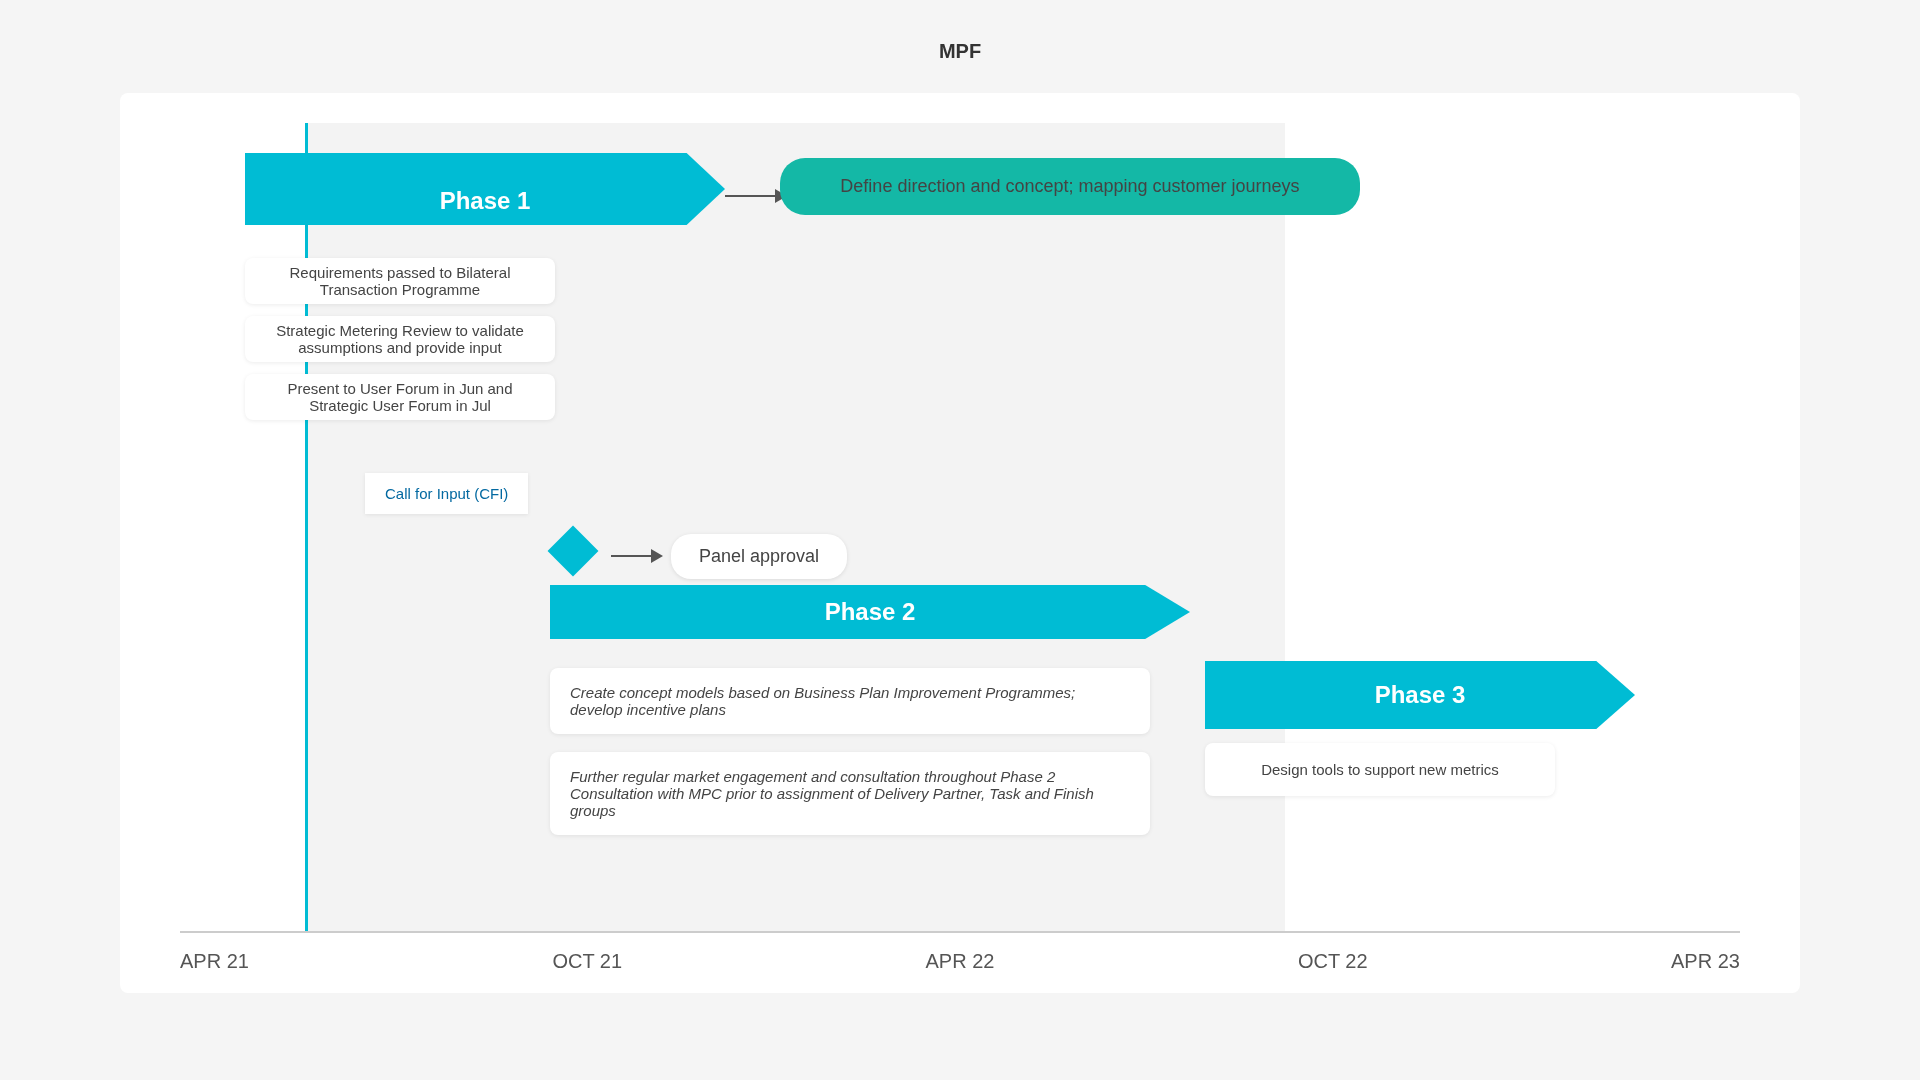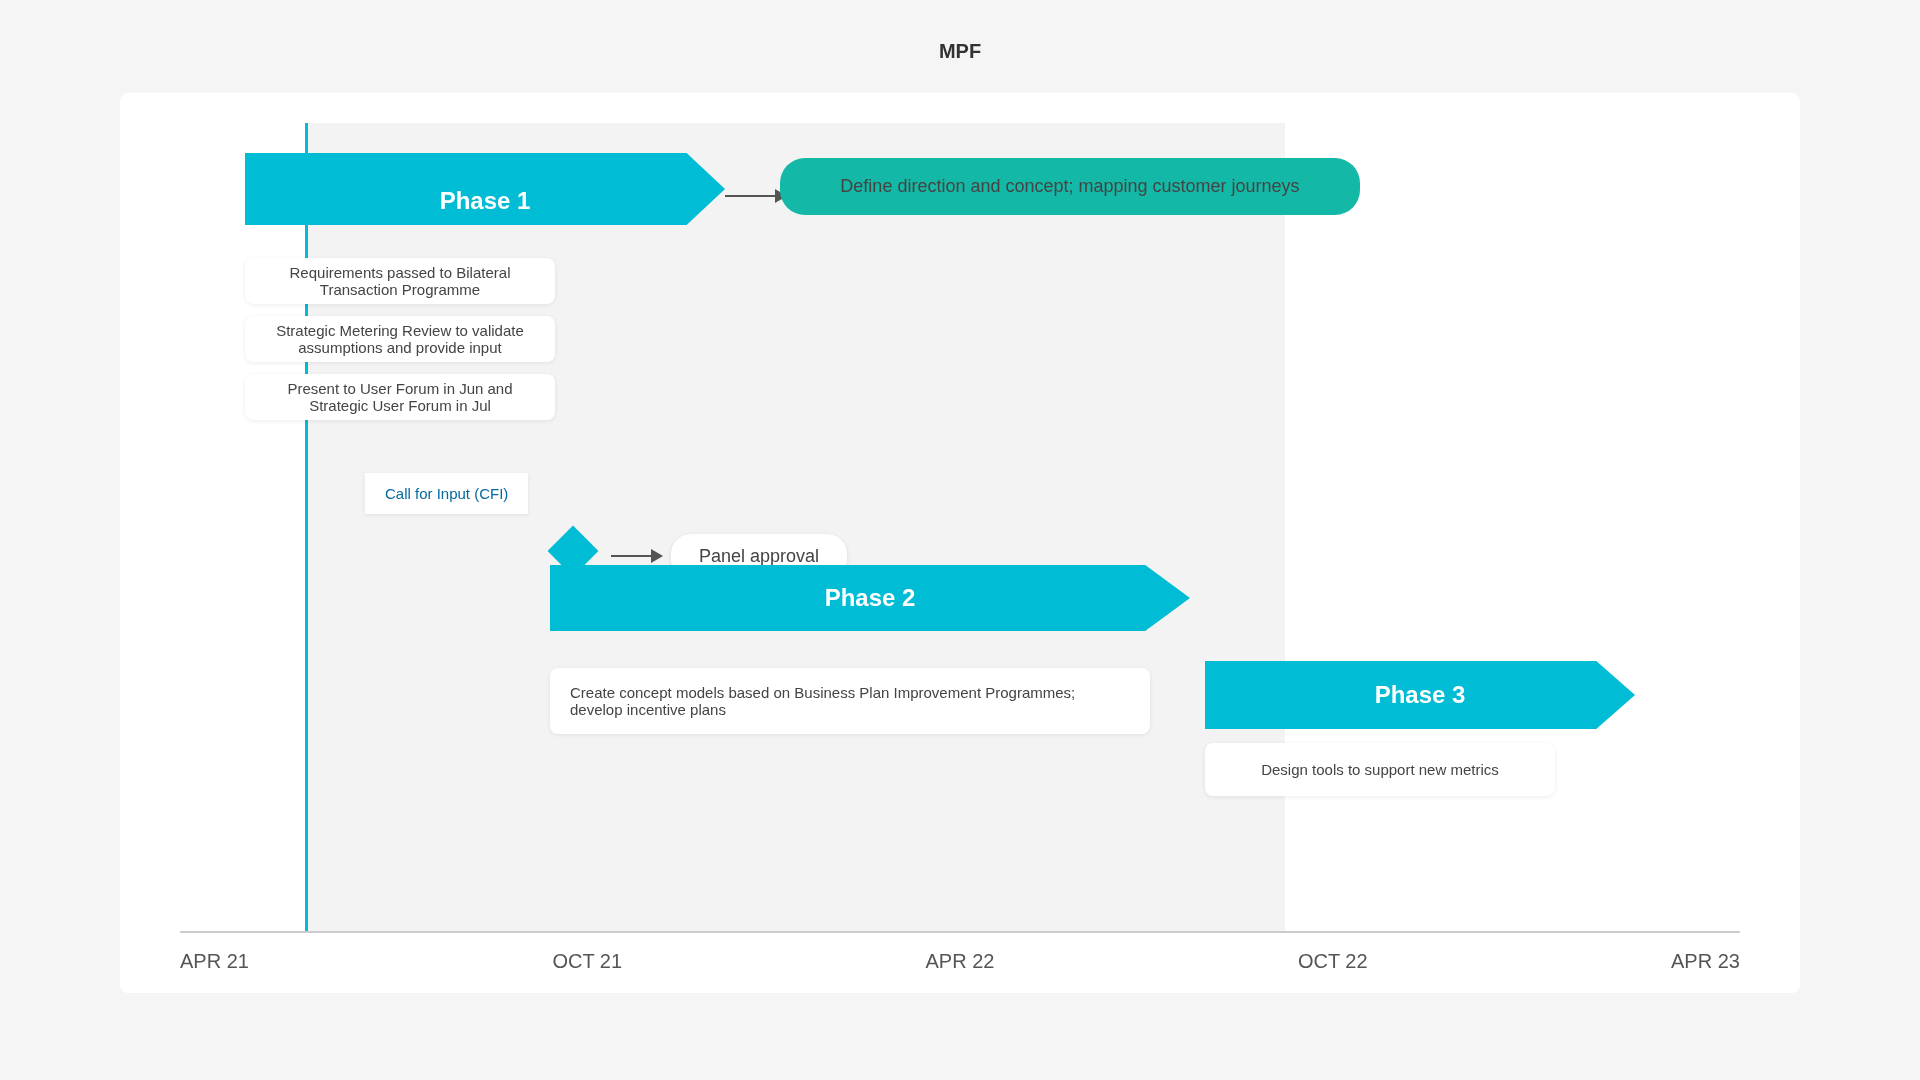--- a/index.html
+++ b/index.html
@@ -206,24 +206,24 @@
       padding: 12px 28px;
       font-size: 18px;
       color: #444;
       box-shadow: 0 1px 4px rgba(0,0,0,0.1);
       margin-left: 8px;
     }
 
     
     .phase2-banner {
       position: absolute;
-      top: 472px;
+      top: 492px;
       left: 430px;
       width: 640px;
-      height: 66px;
+      height: 54px;
       background: #00bcd4;
       display: flex;
       align-items: center;
       justify-content: center;
       clip-path: polygon(0 0, 93% 0, 100% 50%, 93% 100%, 0 100%);
     }
     .phase2-banner span {
       color: white;
       font-size: 24px;
       font-weight: 700;
@@ -231,20 +231,21 @@
 
     
     .phase2-items {
       position: absolute;
       top: 575px;
       left: 430px;
       width: 600px;
       display: flex;
       flex-direction: column;
       gap: 18px;
+      font-style: italic;
     }
     .phase2-item-box {
       background: white;
       border-radius: 8px;
       padding: 16px 20px;
       font-size: 15px;
       color: #444;
       box-shadow: 0 1px 4px rgba(0,0,0,0.08);
     }
 
@@ -321,20 +322,21 @@
     <div class="arrow-head-2"></div>
     <div class="panel-approval-box">Panel approval</div>
   </div>
 
   <div class="phase2-banner">
     <span>Phase 2</span>
   </div>
 
   <div class="phase2-items">
     <div class="phase2-item-box">Create concept models based on Business Plan Improvement Programmes; develop incentive plans</div>
+    <div class="phase2-item-box">Further regular market engagement and consultation throughout Phase 2 Consultation with MPC prior to assignment of Delivery Partner, Task and Finish groups</div>
   </div>
 
   <div class="phase3-banner">
     <span>Phase 3</span>
   </div>
 
   <div class="phase3-item">Design tools to support new metrics</div>
 
   <div class="timeline-axis"></div>
 

